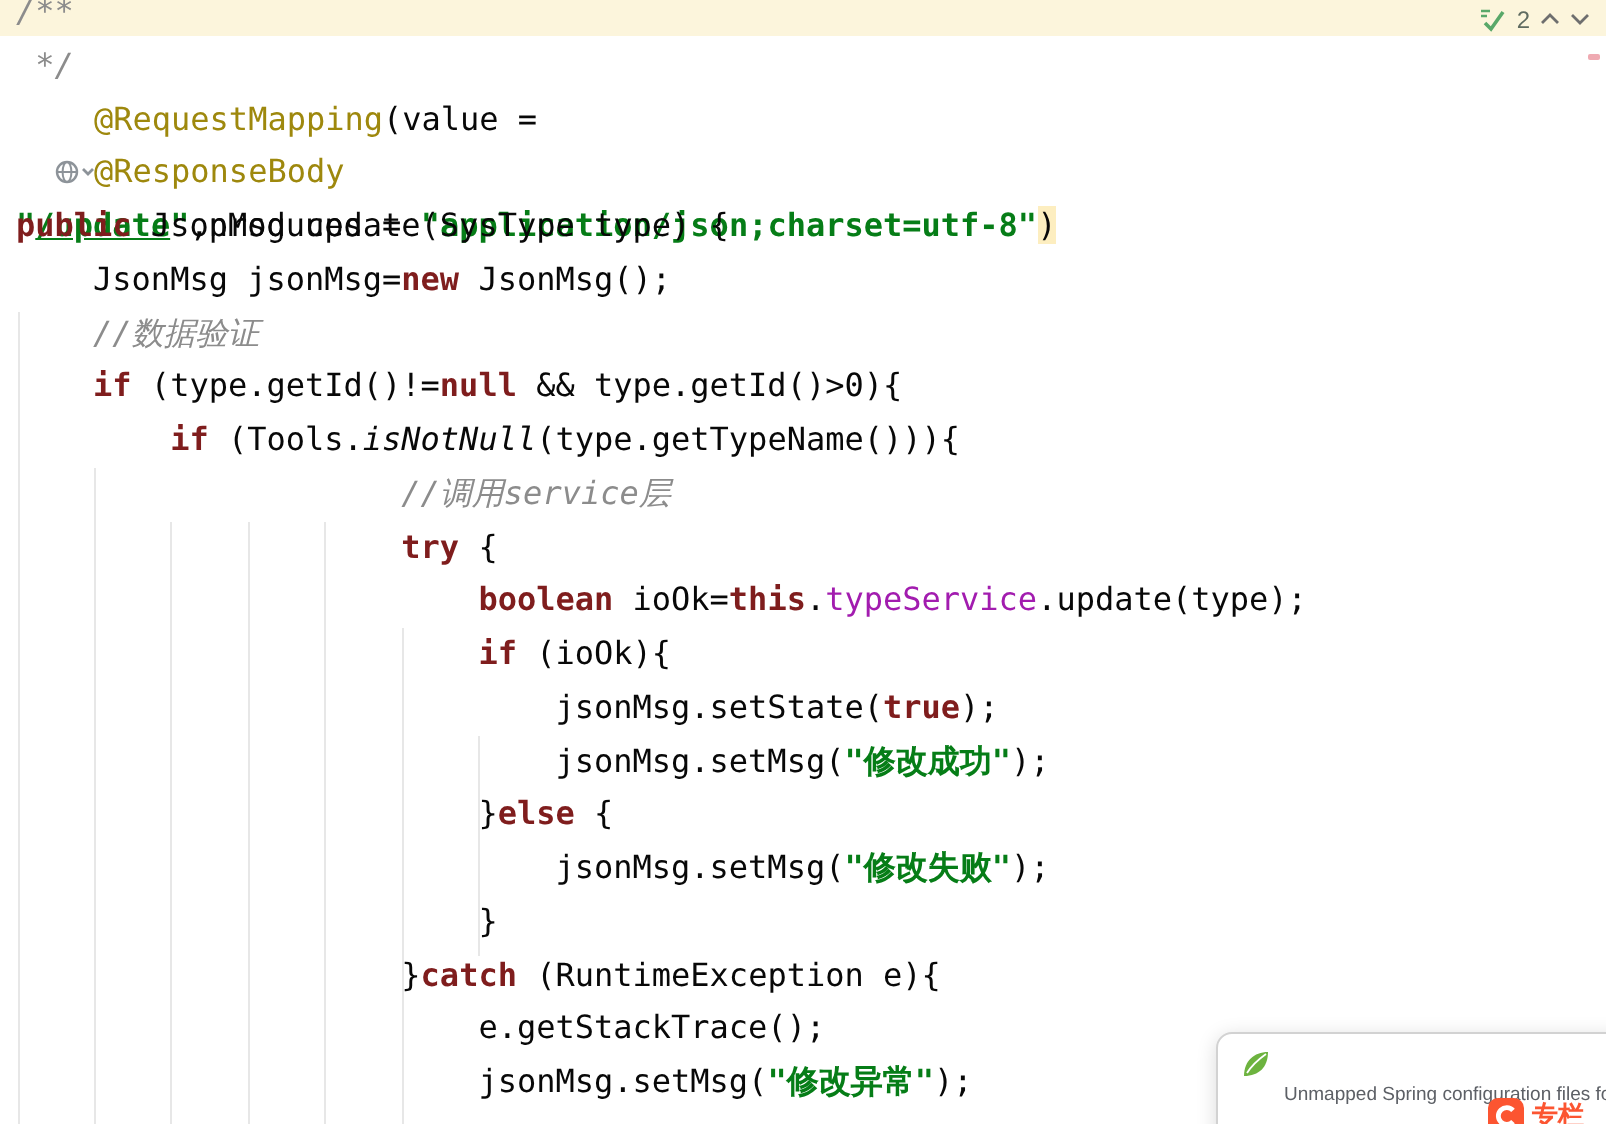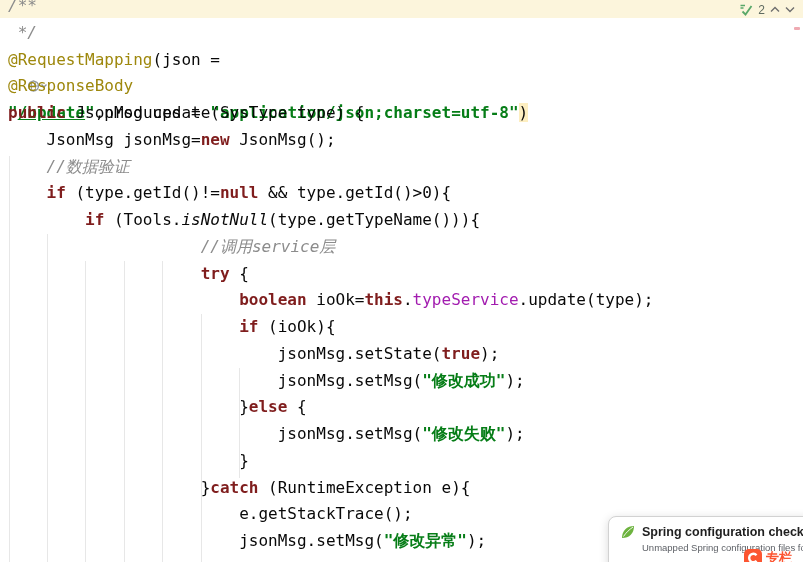--- a/index.html
+++ b/index.html
@@ -13,21 +13,21 @@
   
   .indent-guide { position:absolute; width:1px; background:#e7e7e7; z-index:1; }
 
   
   #code { position:absolute; left:8px; top:-7px; z-index:2; font-size:16px; line-height:26.75px;
           white-space:pre; color:#080808; }
   .code-line { height:26.75px; }
   .tk-kw  { color:#7f1d1d; font-weight:bold; }
   .tk-str { color:#067d17; font-weight:bold; }
   .tk-cmt { color:#8c8c8c; font-style:italic; }
-  .tk-ann { color:#9e880d; }
+  .tk-ann { color:#9e880d;margin-left:39px; }
   .tk-fld { color:#a21caf; }
   .tk-itl { font-style:italic; }
   .tk-url { color:#067d17; font-weight:bold; text-decoration:underline;margin-top:46px; }
   .tk-paren { background:#fdeec0; }
 
   .inlay { display:inline-block; width:22px; height:14px; vertical-align:-2px; }
 
   
   #inspections { position:absolute; right:8px; top:2px; height:15px; display:flex; align-items:center; gap:5px; z-index:5; }
   #inspections .count { font-family:"Liberation Sans",sans-serif; font-size:12px; color:#5f6b60; }
@@ -57,21 +57,21 @@
   <div id="line1-highlight"></div>
 
   <div class="indent-guide" style="left:9px;  top:156px; height:406px;"></div>
   <div class="indent-guide" style="left:47px; top:234px; height:328px;"></div>
   <div class="indent-guide" style="left:85px; top:261px; height:301px;"></div>
   <div class="indent-guide" style="left:124px;top:261px; height:301px;"></div>
   <div class="indent-guide" style="left:162px;top:261px; height:301px;"></div>
   <div class="indent-guide" style="left:201px;top:314px; height:248px;"></div>
   <div class="indent-guide" style="left:239px;top:368px; height:110px;"></div>
 
-  <div id="code"><div class="code-line"><span class="tk-cmt">/**</span></div><div class="code-line"><span class="tk-cmt"> */</span></div><div class="code-line"><span class="tk-ann">@RequestMapping</span><span>(json = </span>
+  <div id="code"><div class="code-line"><span class="tk-cmt">/**</span></div><div class="code-line"><span class="tk-cmt"> */</span></div><div class="code-line"><span class="tk-ann">@RequestMapping</span><span>(value = </span>
   <span class="inlay"><svg width="22" height="14" viewBox="0 0 22 14">
             <circle cx="6.5" cy="7" r="5" fill="none" stroke="#8d9399" stroke-width="1.2"></circle>
             <ellipse cx="6.5" cy="7" rx="2.2" ry="5" fill="none" stroke="#8d9399" stroke-width="1"></ellipse>
             <line x1="1.5" y1="7" x2="11.5" y2="7" stroke="#8d9399" stroke-width="1"></line>
             <polyline points="14.5,5.5 17,8 19.5,5.5" fill="none" stroke="#8d9399" stroke-width="1.4"></polyline>
           </svg></span>
 <span class="tk-str">"</span><span class="tk-url">/update</span><span class="tk-str">"</span><span>,produces = </span><span class="tk-str">"application/json;charset=utf-8"</span><span class="tk-paren">)</span></div><div class="code-line"><span class="tk-ann">@ResponseBody</span></div><div class="code-line"><span class="tk-kw">public</span><span> JsonMsg update(SysType type) {</span></div><div class="code-line"><span>    JsonMsg jsonMsg=</span><span class="tk-kw">new</span><span> JsonMsg();</span></div><div class="code-line"><span>    </span><span class="tk-cmt">//数据验证</span></div><div class="code-line"><span>    </span><span class="tk-kw">if</span><span> (type.getId()!=</span><span class="tk-kw">null</span><span> &amp;&amp; type.getId()&gt;0){</span></div><div class="code-line"><span>        </span><span class="tk-kw">if</span><span> (Tools.</span><span class="tk-itl">isNotNull</span><span>(type.getTypeName())){</span></div><div class="code-line"><span>                    </span><span class="tk-cmt">//调用service层</span></div><div class="code-line"><span>                    </span><span class="tk-kw">try</span><span> {</span></div><div class="code-line"><span>                        </span><span class="tk-kw">boolean</span><span> ioOk=</span><span class="tk-kw">this</span><span>.</span><span class="tk-fld">typeService</span><span>.update(type);</span></div><div class="code-line"><span>                        </span><span class="tk-kw">if</span><span> (ioOk){</span></div><div class="code-line"><span>                            jsonMsg.setState(</span><span class="tk-kw">true</span><span>);</span></div><div class="code-line"><span>                            jsonMsg.setMsg(</span><span class="tk-str">"修改成功"</span><span>);</span></div><div class="code-line"><span>                        }</span><span class="tk-kw">else</span><span> {</span></div><div class="code-line"><span>                            jsonMsg.setMsg(</span><span class="tk-str">"修改失败"</span><span>);</span></div><div class="code-line"><span>                        }</span></div><div class="code-line"><span>                    }</span><span class="tk-kw">catch</span><span> (RuntimeException e){</span></div><div class="code-line"><span>                        e.getStackTrace();</span></div><div class="code-line"><span>                        jsonMsg.setMsg(</span><span class="tk-str">"修改异常"</span><span>);</span></div></div>
 
   <div id="inspections">
     <span style="display:inline-flex;">
@@ -96,21 +96,20 @@
   <div id="scroll-marker"></div>
 
   <div id="notification">
     <div class="title-row">
       <span style="display:inline-flex;">
         <svg width="14" height="14" viewBox="0 0 14 14">
             <path d="M13 1 C6 1 1 5.5 1 13 C8.5 13 13 8.5 13 1 Z" fill="#6db33f"></path>
             <path d="M2.5 11.5 C5 7.5 8.5 4.5 12 2" stroke="#ffffff" stroke-width="0.9" fill="none"></path>
           </svg>
       </span>
-      <span class="title">Spring configuration check</span>
     </div>
     <div class="message">Unmapped Spring configuration files found</div>
   </div>
 
   <div id="overlay-badge">
     <span style="display:inline-flex;">
       <svg width="18" height="18" viewBox="0 0 18 18">
           <rect x="0" y="0" width="18" height="18" rx="5" fill="#fc5531"></rect>
           <path d="M12.5 6.2 A4.2 4.2 0 1 0 12.5 11.8" fill="none" stroke="#ffffff" stroke-width="2.4"></path>
         </svg>

